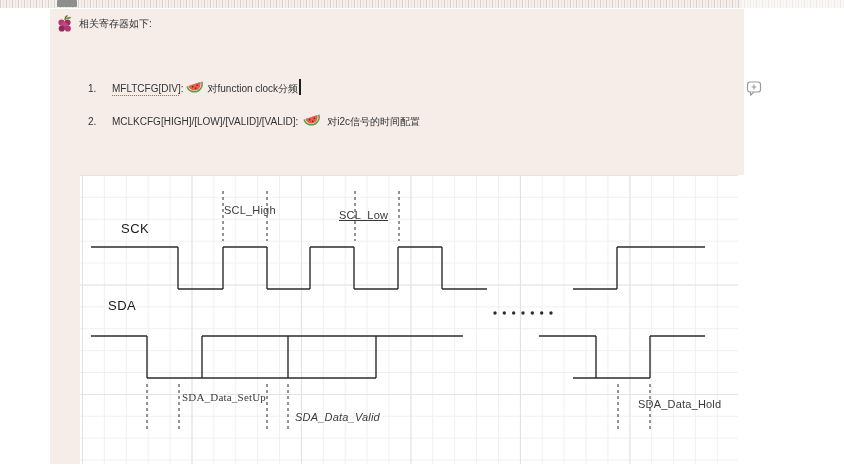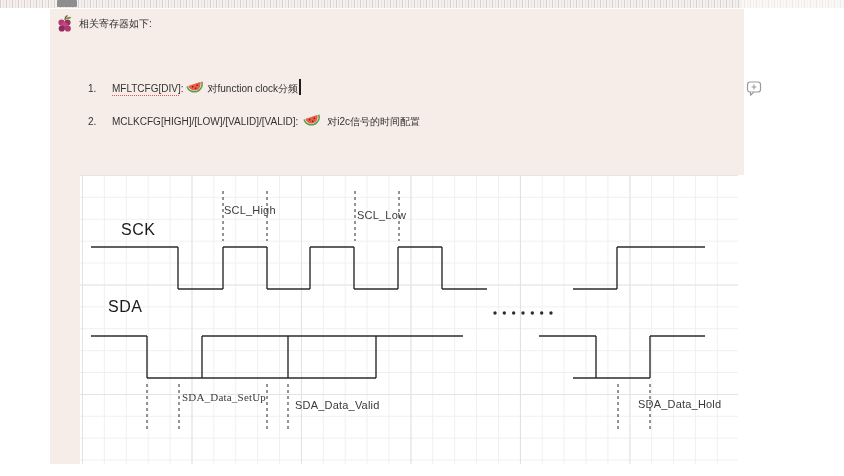--- a/index.html
+++ b/index.html
@@ -44,28 +44,28 @@
       linear-gradient(to bottom,#e4e4e4 1px,transparent 1px),
       linear-gradient(to right,#f0f0f0 1px,transparent 1px),
       linear-gradient(to bottom,#f0f0f0 1px,transparent 1px);
     background-size:109.5px 109.5px,109.5px 109.5px,21.9px 21.9px,21.9px 21.9px;
     background-position:2px 0,0 0,2px 0,0 0;
   }
   .diagram svg{position:absolute;left:0;top:0;}
   .wave{stroke:#2b2b2b;stroke-width:1.4;fill:none;}
   .dash{stroke:#2b2b2b;stroke-width:1;stroke-dasharray:3 3;fill:none;}
   .dot{fill:#2b2b2b;}
-  .sig-label{position:absolute;font-size:16px;color:#1a1a1a;letter-spacing:.5px;}
+  .sig-label{position:absolute;font-size:13px;color:#1a1a1a;letter-spacing:.5px;}
   .ann-label{position:absolute;font-size:11px;color:#3a3a3a;letter-spacing:.2px;white-space:nowrap;}
   .lbl-sck{left:41px;top:46px;}
   .lbl-sda{left:28px;top:123px;}
   .lbl-sclhigh{left:144px;top:29px;}
-  .lbl-scllow{left:277px;top:34px;}
+  .lbl-scllow{left:259px;top:34px;text-decoration:underline;}
   .lbl-setup{left:102px;top:216px;font-family:Liberation Serif, serif;}
-  .lbl-valid{left:215px;top:224px;}
+  .lbl-valid{left:215px;top:236px;font-style:italic;}
   .lbl-hold{left:558px;top:223px;}
 
   .comment-btn{position:absolute;left:746px;top:80px;width:18px;height:18px;cursor:pointer;}
 </style>
 </head>
 <body>
 
 <div id="page">
 
   <div class="top-strip">

